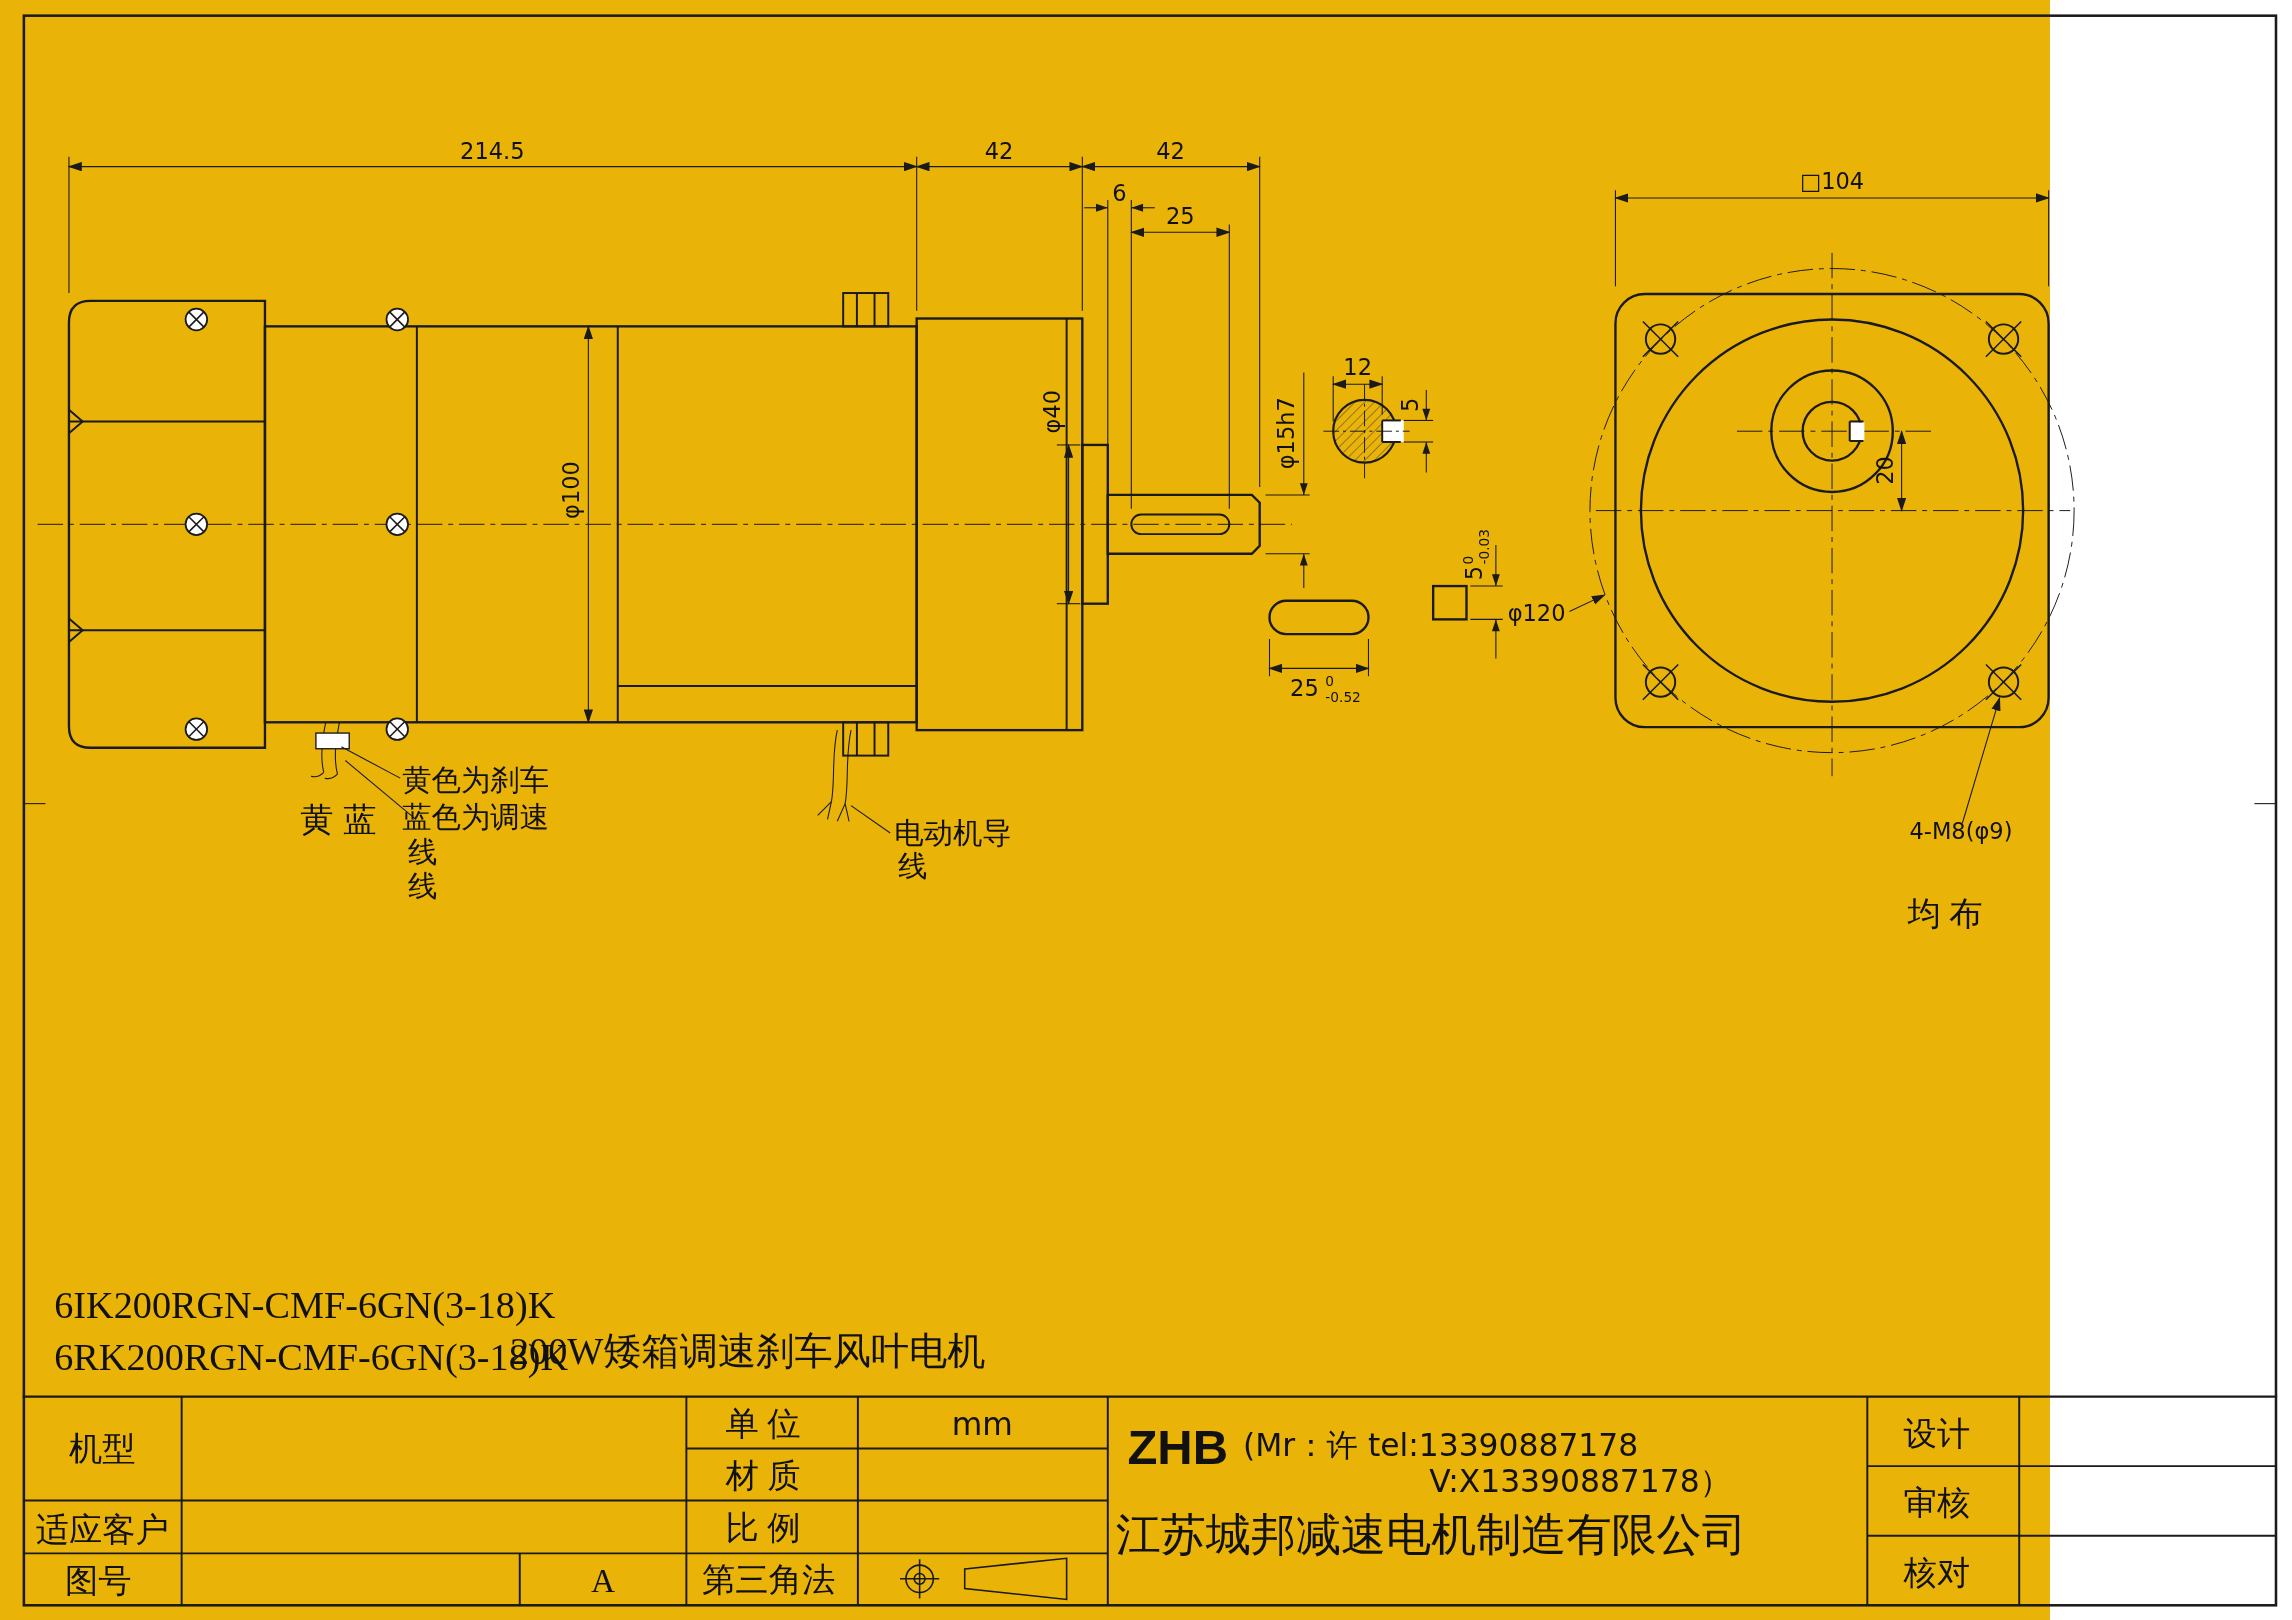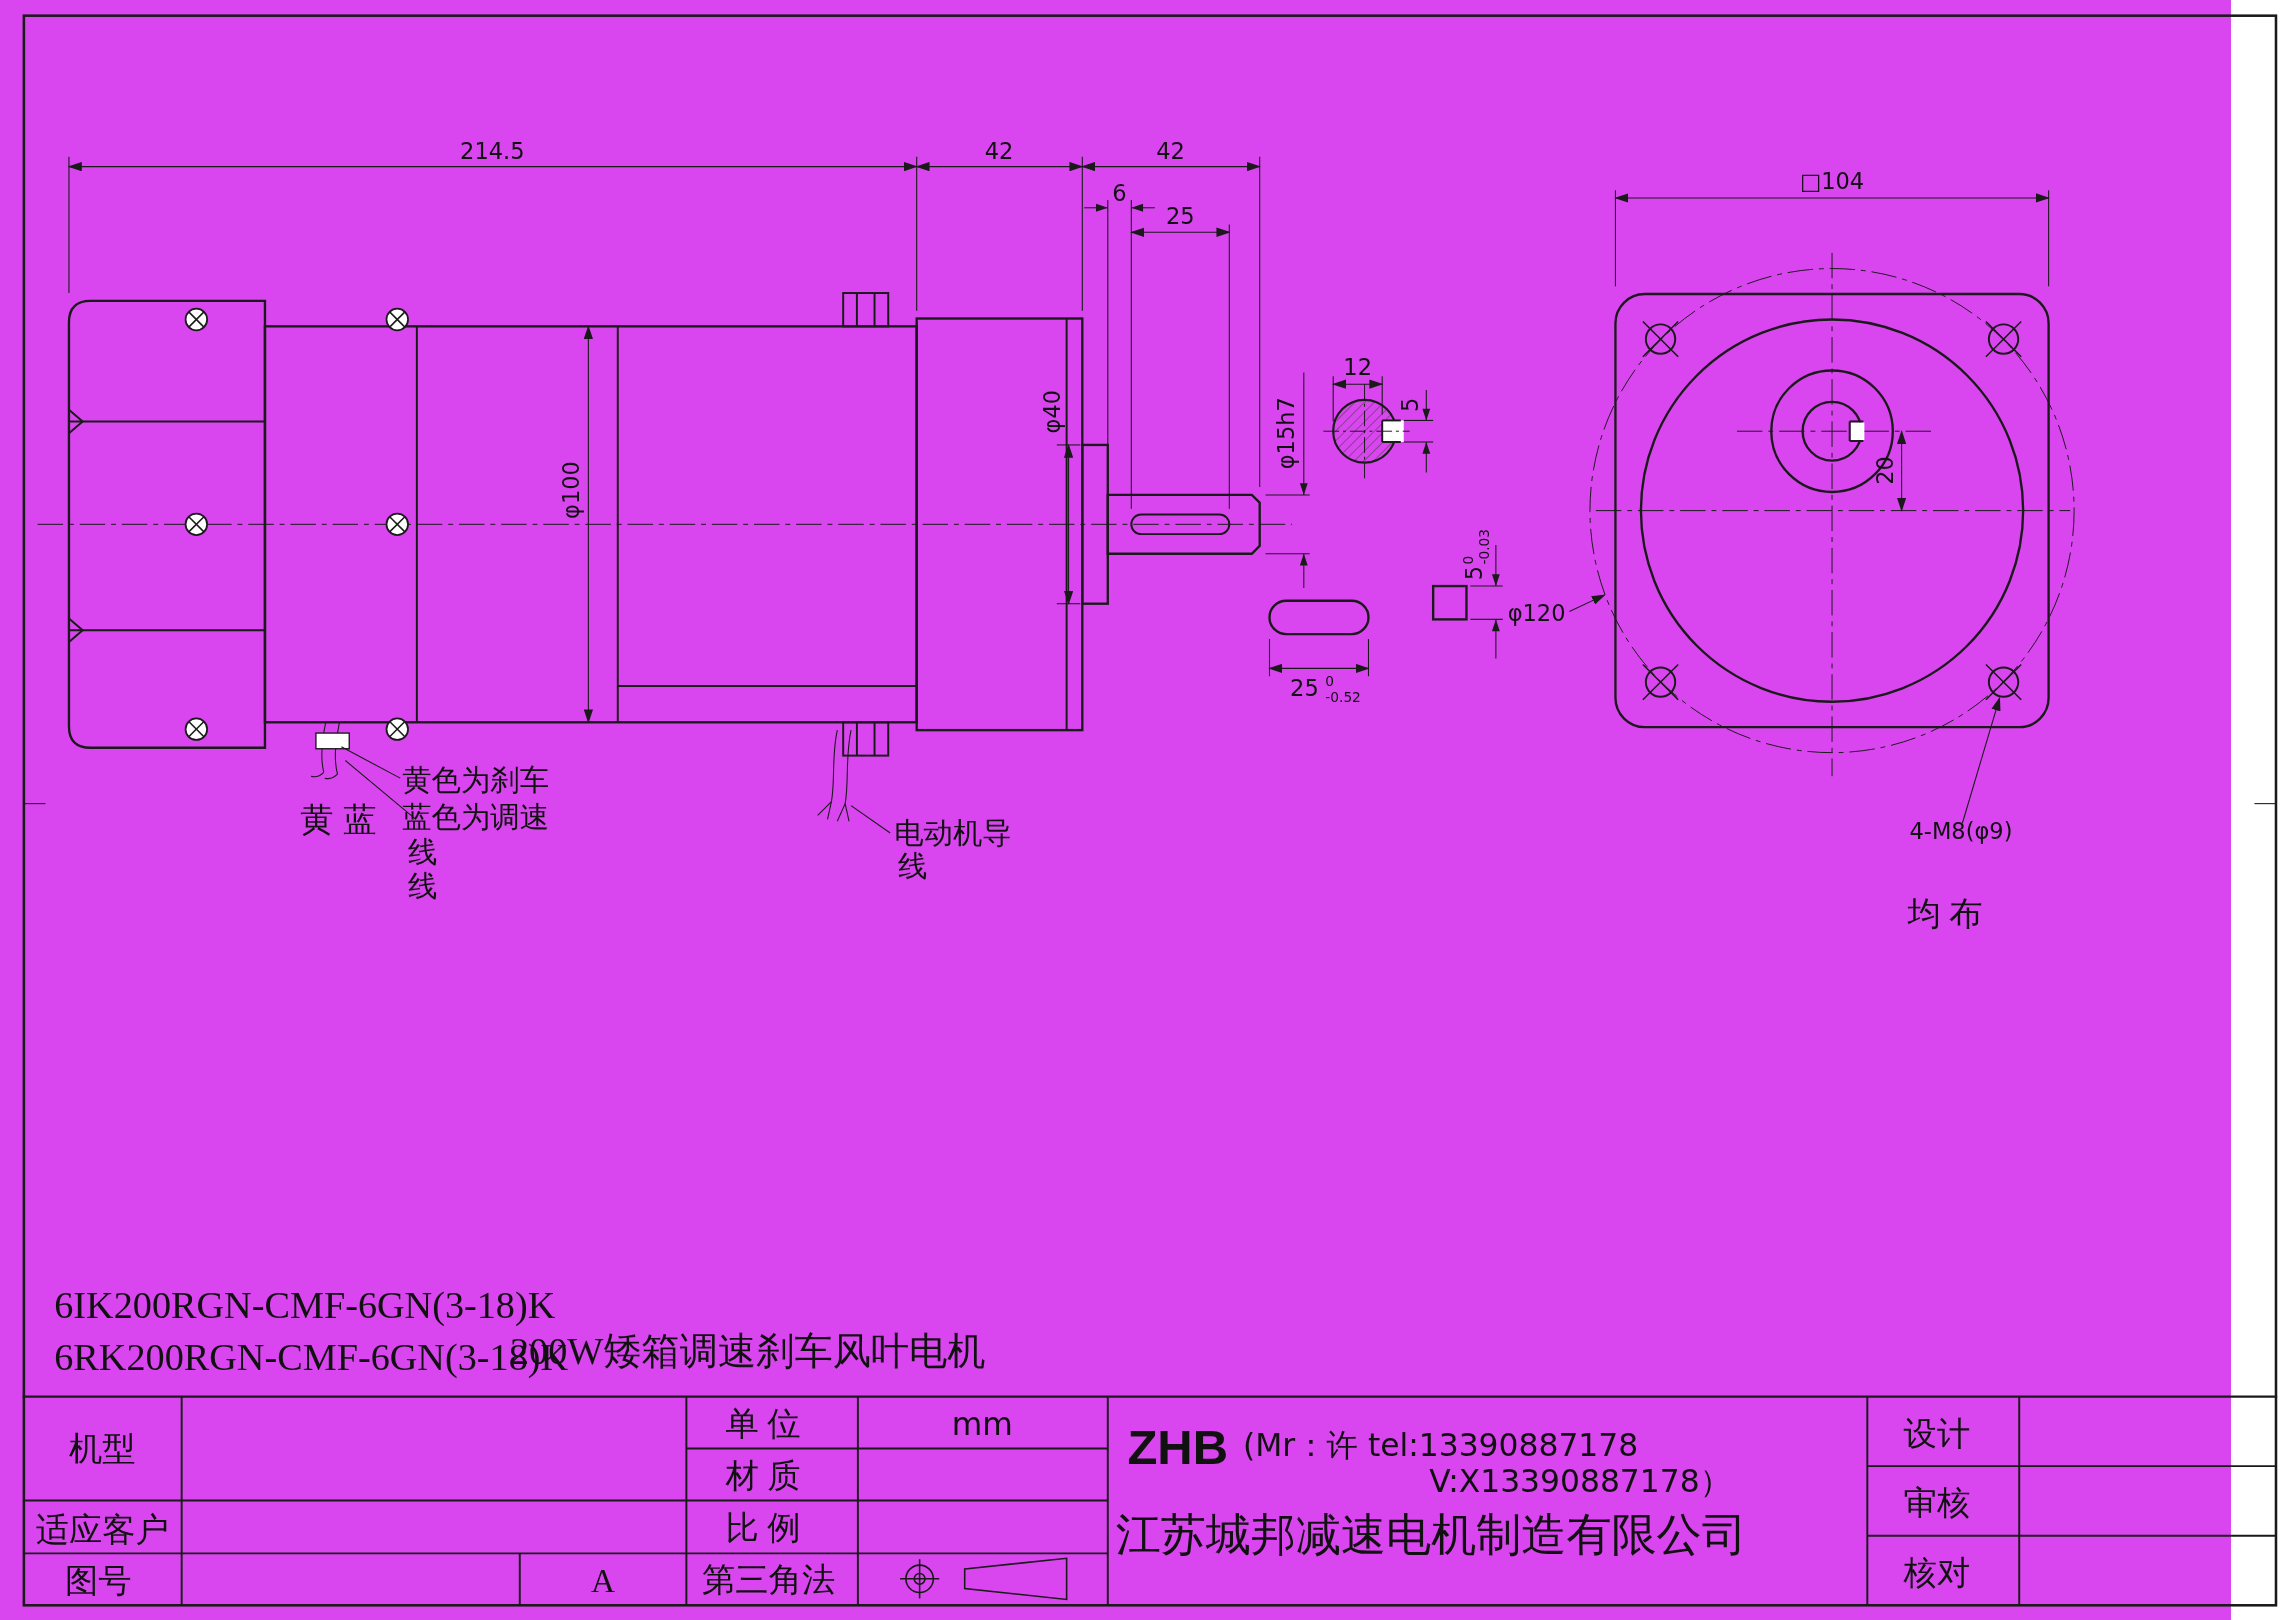--- a/index.html
+++ b/index.html
@@ -1,16 +1,16 @@
 <!DOCTYPE html>
 <html><head>
 <meta charset="utf-8">
 <style>
   html,body{margin:0;padding:0;background:#fff;}
-  .sheet{width:2231px;height:1620px;position:relative;background:#d946ef;}
+  .sheet{width:2050px;height:1620px;position:relative;background:#eab308;}
   svg{display:block;}
   .ol{stroke:#1a1a1a;stroke-width:2.4;fill:none;stroke-linecap:square;}
   .ol2{stroke:#1a1a1a;stroke-width:2;fill:none;}
   .tl{stroke:#1a1a1a;stroke-width:1.1;fill:none;}
   .cl{stroke:#1a1a1a;stroke-width:1;fill:none;stroke-dasharray:26 6 5 6;}
   .clf{stroke:#1a1a1a;stroke-width:1;fill:none;stroke-dasharray:16 4 3 4;}
   .wf{fill:#fff;}
   .dim{font-family:"DejaVu Sans","Liberation Sans",sans-serif;font-size:23px;fill:#111;}
   .dims{font-family:"DejaVu Sans","Liberation Sans",sans-serif;font-size:14px;fill:#111;}
   .cn{font-family:"Liberation Serif","DejaVu Serif",serif;font-size:30px;fill:#111;}

